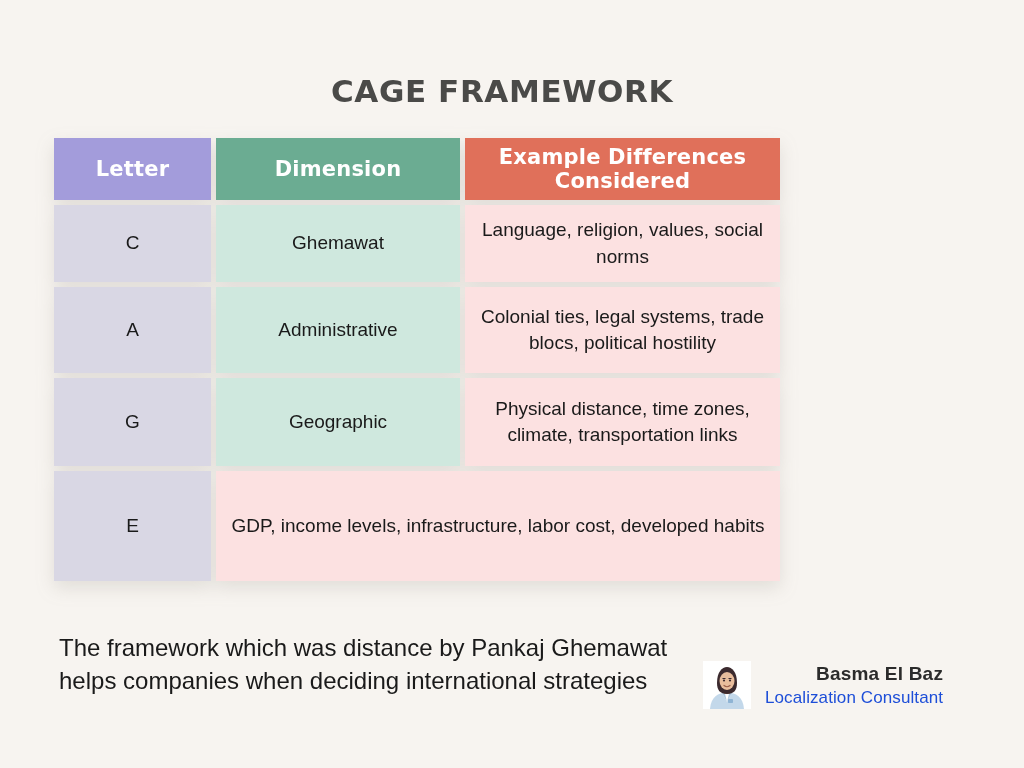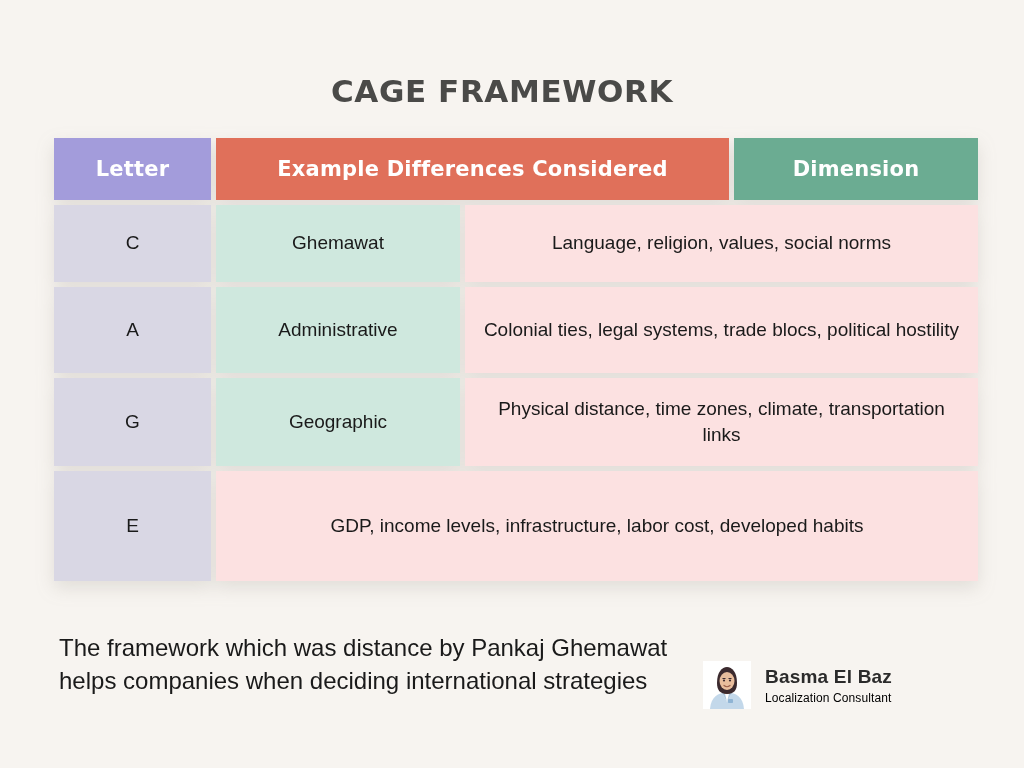--- a/index.html
+++ b/index.html
@@ -37,21 +37,21 @@
     color: #4A4A48;
     text-transform: uppercase;
     font-family: "DejaVu Sans", sans-serif;
   }
 
   
   .table {
     position: absolute;
     left: 54px;
     top: 138px;
-    width: 924px;
+    width: 726px;
     filter: drop-shadow(0 7px 9px rgba(120,110,100,0.17));
   }
 
   .row {
     display: flex;
     gap: 5px;
     margin-bottom: 5px;
   }
   .row:last-child { margin-bottom: 0; }
 
@@ -107,59 +107,60 @@
   }
 
   
   .author {
     position: absolute;
     left: 703px;
     top: 661px;
     display: flex;
     align-items: center;
     gap: 14px;
+    text-align: right;
   }
   .avatar {
     width: 48px;
     height: 48px;
     flex: 0 0 48px;
     background: #FFFFFF;
     overflow: hidden;
     position: relative;
   }
   .avatar svg { display: block; width: 48px; height: 48px; }
 
   .author-text { display: flex; flex-direction: column; gap: 3px; }
   .author-name {
     font-size: 19px;
     font-weight: bold;
     color: #2B2B2B;
     letter-spacing: 0.2px;
   }
   .author-role {
-    font-size: 12px;
-    color: #000000;
+    font-size: 17px;
+    color: #1d4ed8;
     letter-spacing: 0.1px;
   }
 </style>
 </head>
 <body>
 
 <div class="slide">
 
   <div class="title-wrap">
     <div class="title">CAGE FRAMEWORK</div>
   </div>
 
   <div class="table">
 
     <div class="row header-row">
       <div class="cell col-letter hdr-letter">Letter</div>
+      <div class="cell col-dimension hdr-dimension">Dimension</div>
       <div class="cell col-example hdr-example">Example Differences Considered</div>
-      <div class="cell col-dimension hdr-dimension">Dimension</div>
     </div>
 
     <div class="row body-row r1">
       <div class="cell col-letter bd-letter">C</div>
       <div class="cell col-dimension bd-dimension">Ghemawat</div>
       <div class="cell col-example bd-example">Language, religion, values, social norms</div>
     </div>
 
     <div class="row body-row r2">
       <div class="cell col-letter bd-letter">A</div>

